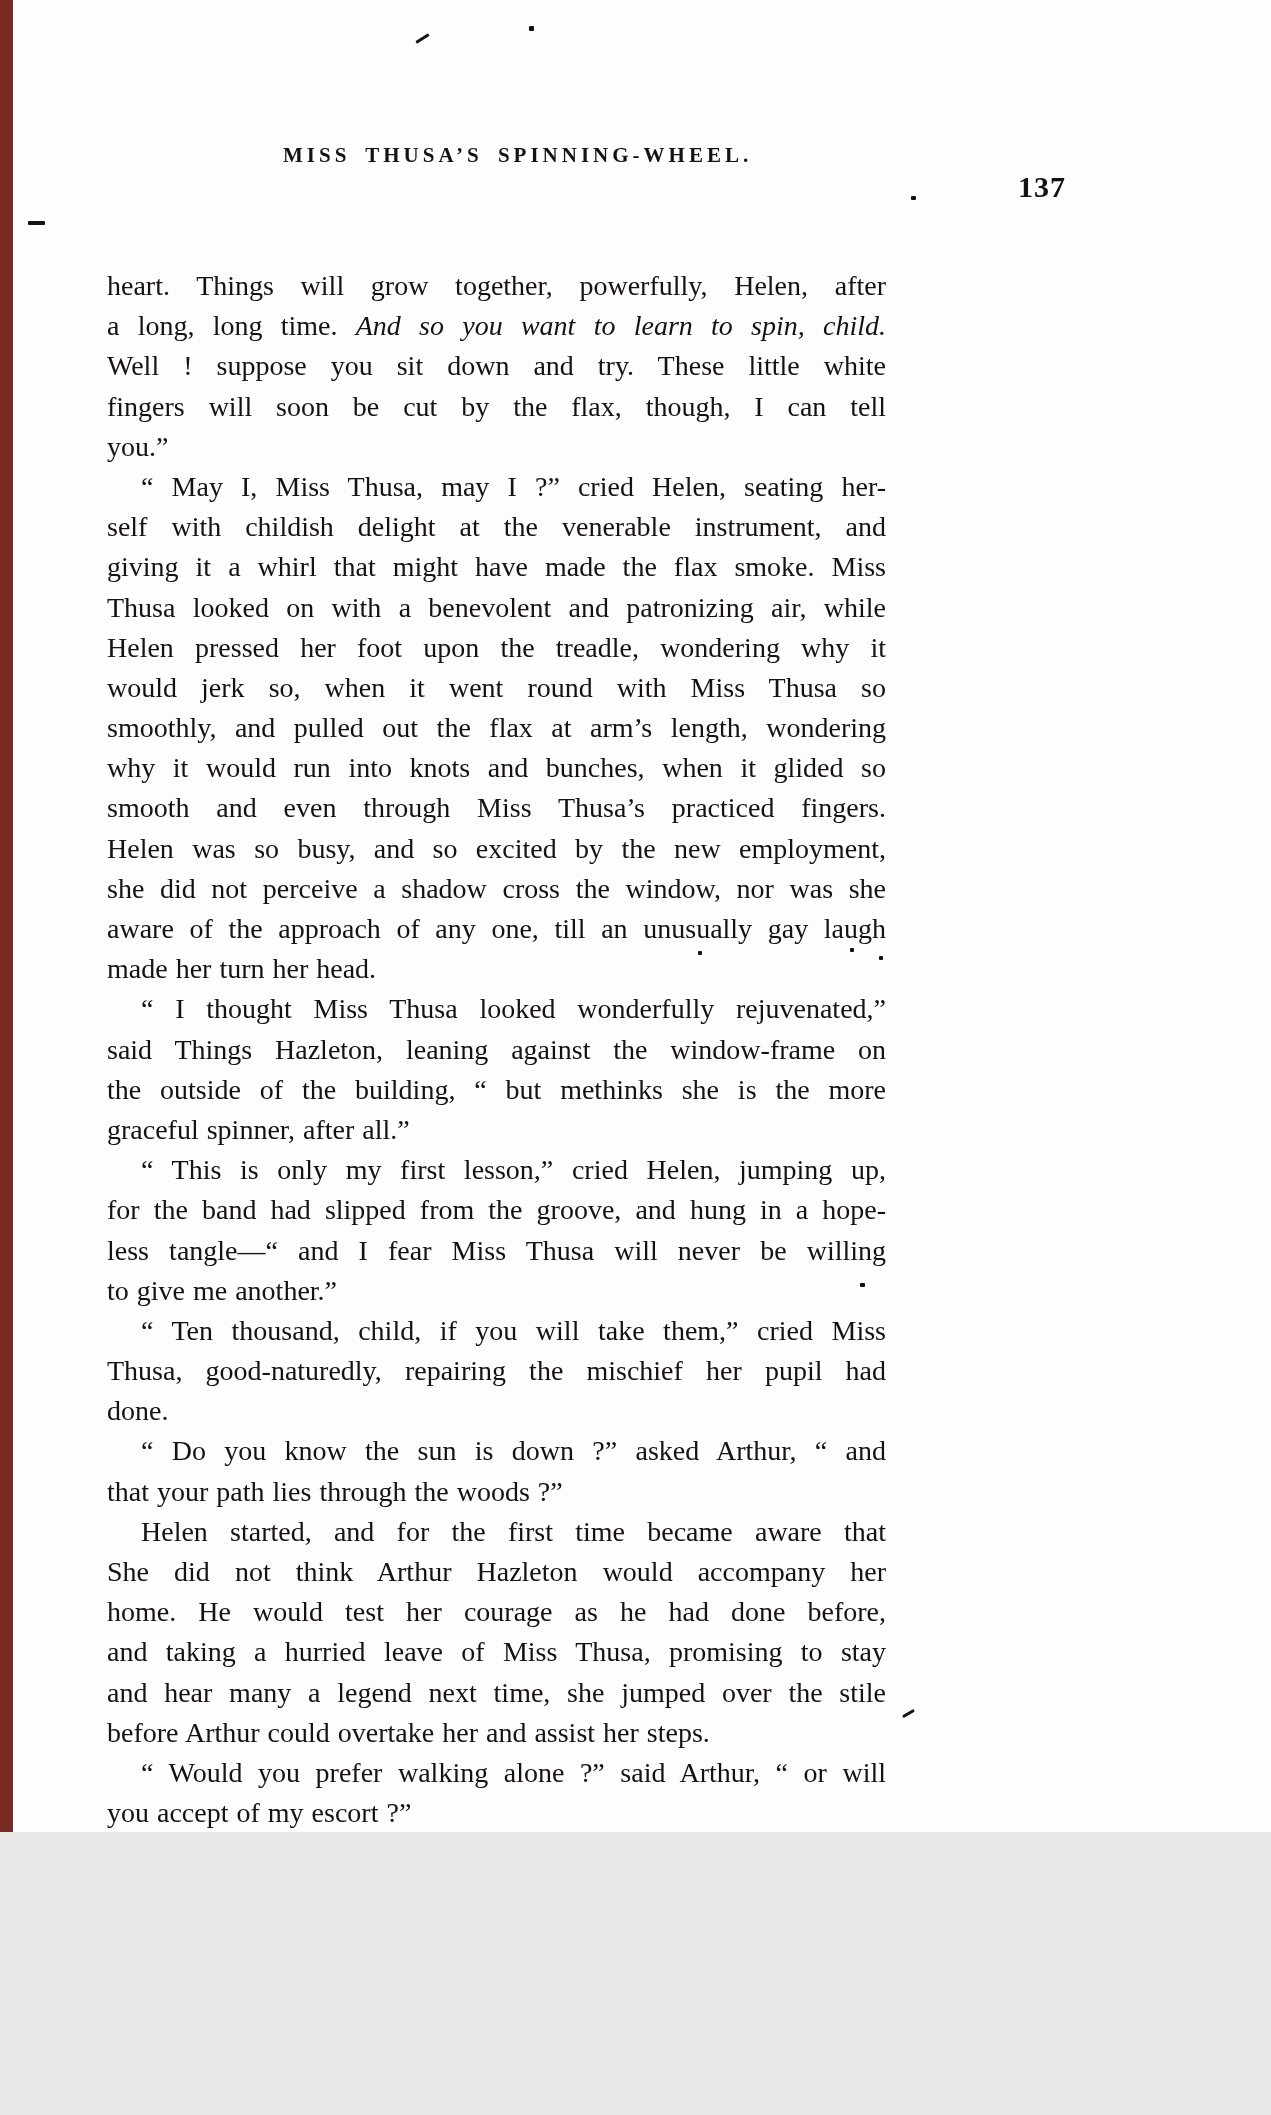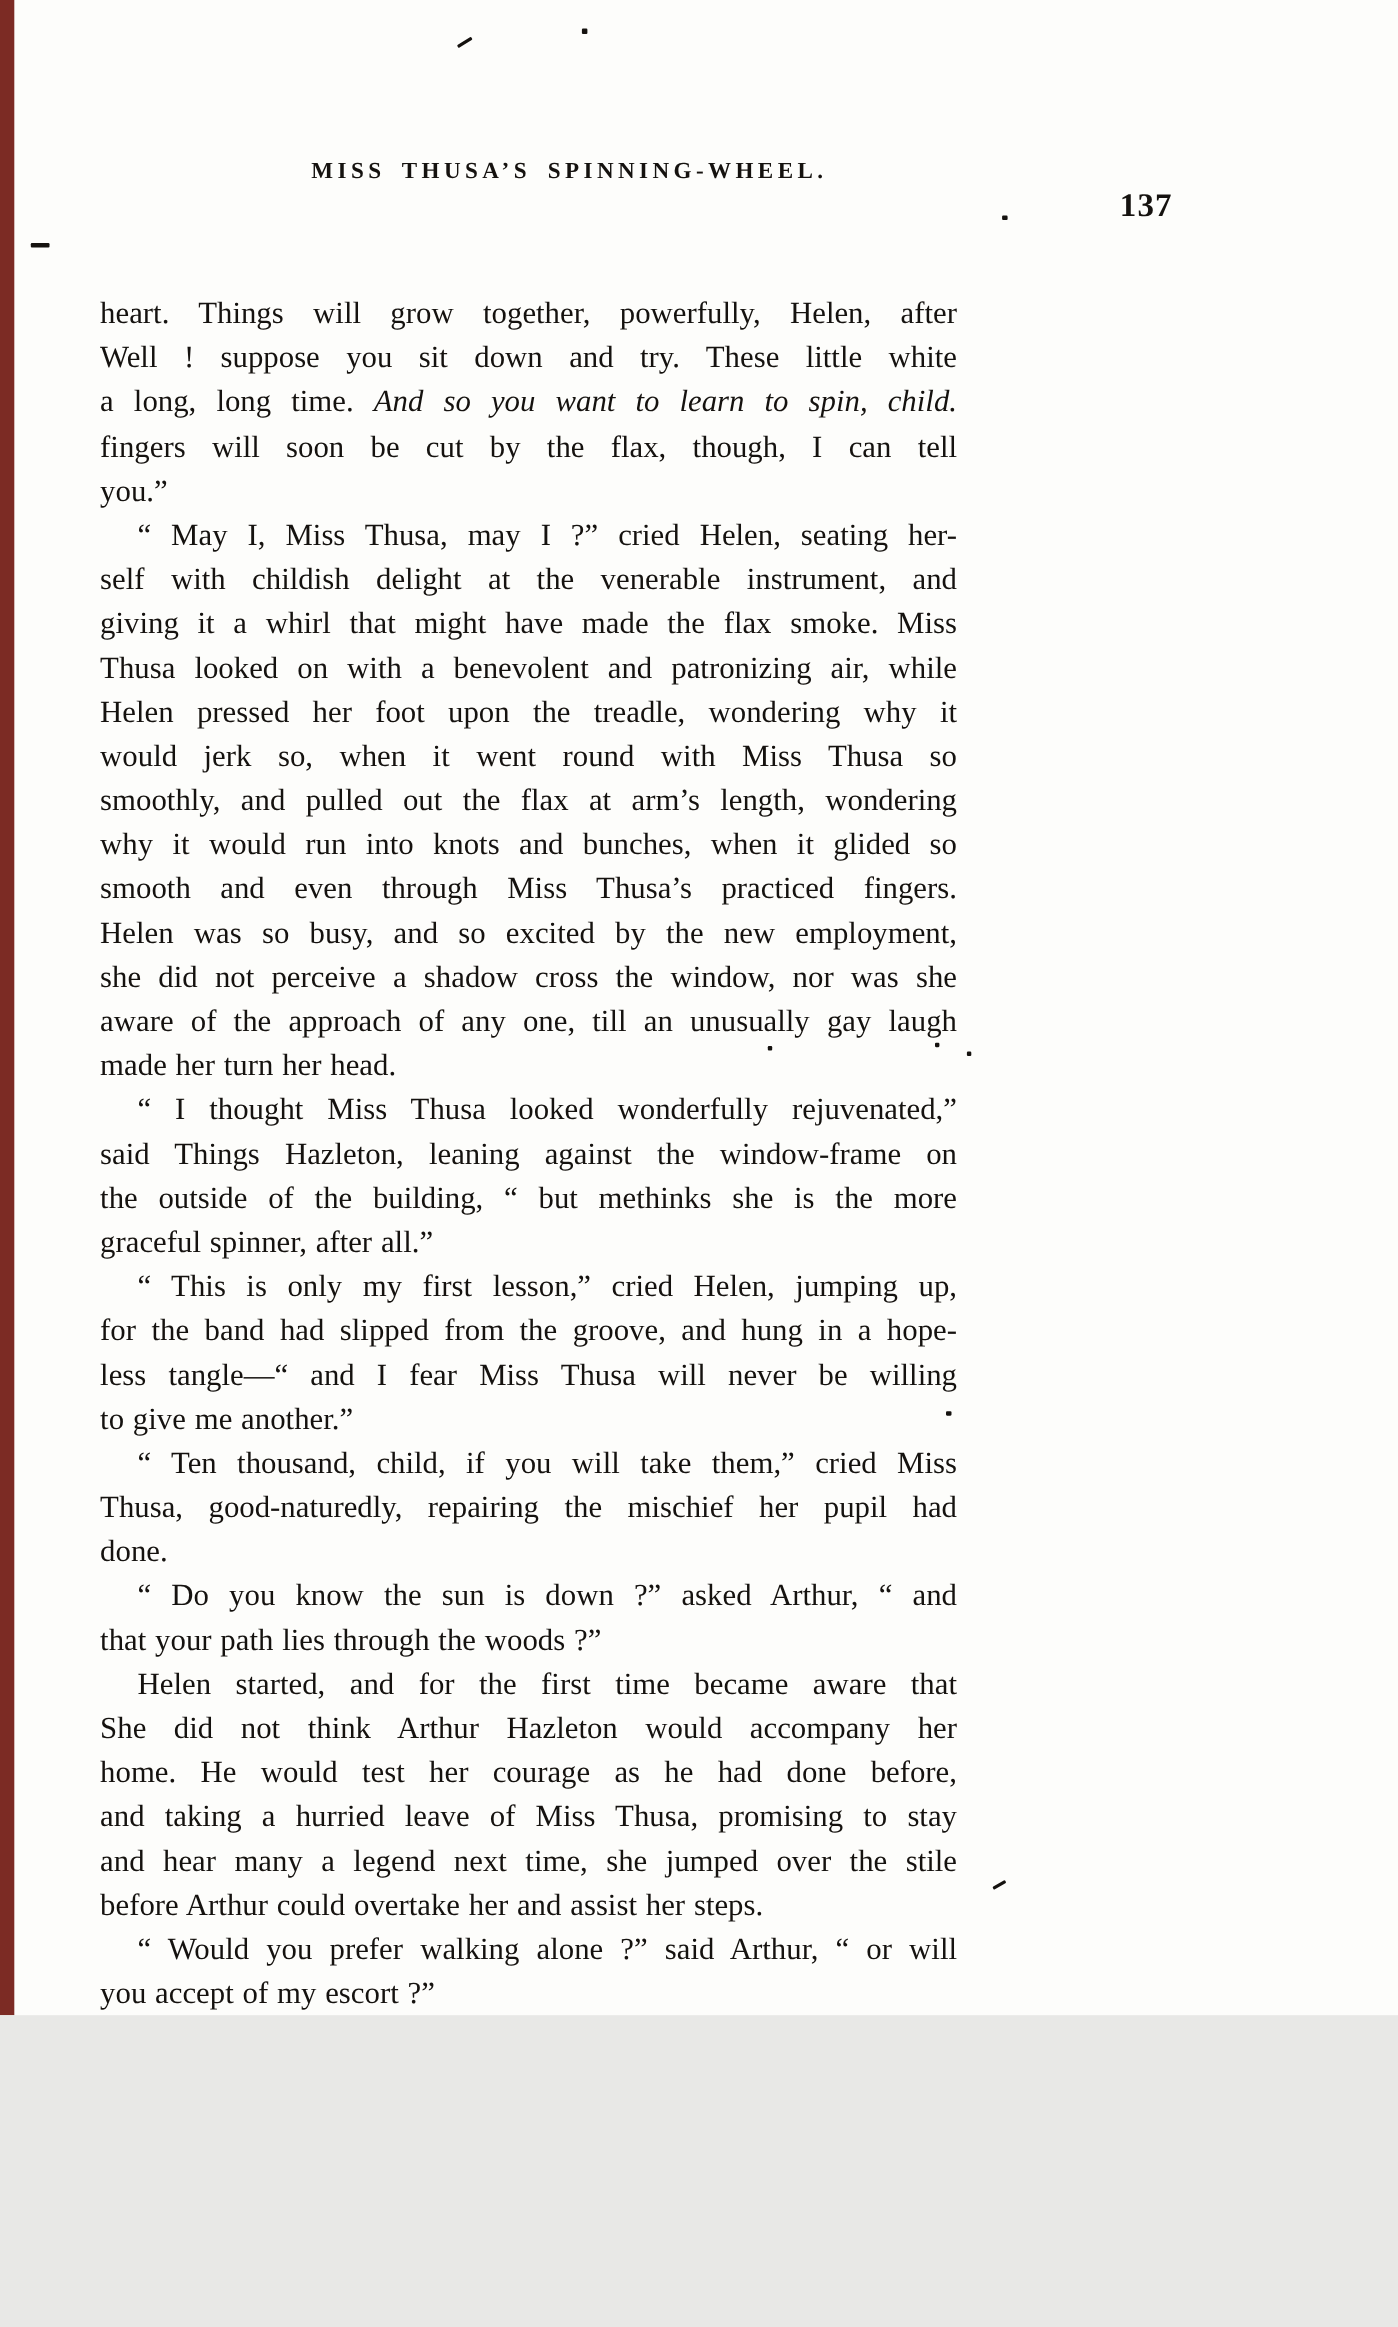--- a/index.html
+++ b/index.html
@@ -23,21 +23,21 @@
     font-size:21px; font-weight:700;
     letter-spacing:4px; word-spacing:6px;
     white-space:nowrap;
   }
   .page-number {
     position:absolute; left:1018px; top:170px;
     font-size:30px; font-weight:700;
     letter-spacing:1px;
   }
   .text-block {
-    position:absolute; left:91px; top:266px;
+    position:absolute; left:107px; top:266px;
     width:779px;
     font-size:28px; line-height:40.2px;
     word-spacing:1px;
   }
   .line { text-align:justify; height:40.2px; white-space:nowrap; }
   .line.j { white-space:normal; }
   .line.j::after { content:""; display:inline-block; width:100%; height:0; }
   .line.indent { text-indent:34px; }
   .it { font-style:italic; }
   .artifact {
@@ -48,22 +48,22 @@
 </style>
 </head>
 <body>
 
 <div class="page">
   <div class="spine"></div>
   <div class="running-header">MISS THUSA’S SPINNING-WHEEL.</div>
   <div class="page-number">137</div>
   <div class="text-block" id="text-block">
       <div class="line j"><span>heart.  Things will grow together, powerfully, Helen, after</span></div>
+      <div class="line j"><span>a long, long time.  </span><span class="it">And so you want to learn to spin, child.</span></div>
       <div class="line j"><span>Well !  suppose you sit down and try.  These little white</span></div>
-      <div class="line j"><span>a long, long time.  </span><span class="it">And so you want to learn to spin, child.</span></div>
       <div class="line j"><span>fingers will soon be cut by the flax, though, I can tell</span></div>
       <div class="line"><span>you.”</span></div>
       <div class="line j indent"><span>“ May I, Miss Thusa, may I ?” cried Helen, seating her-</span></div>
       <div class="line j"><span>self with childish delight at the venerable instrument, and</span></div>
       <div class="line j"><span>giving it a whirl that might have made the flax smoke.  Miss</span></div>
       <div class="line j"><span>Thusa looked on with a benevolent and patronizing air, while</span></div>
       <div class="line j"><span>Helen pressed her foot upon the treadle, wondering why it</span></div>
       <div class="line j"><span>would jerk so, when it went round with Miss Thusa so</span></div>
       <div class="line j"><span>smoothly, and pulled out the flax at arm’s length, wondering</span></div>
       <div class="line j"><span>why it would run into knots and bunches, when it glided so</span></div>

